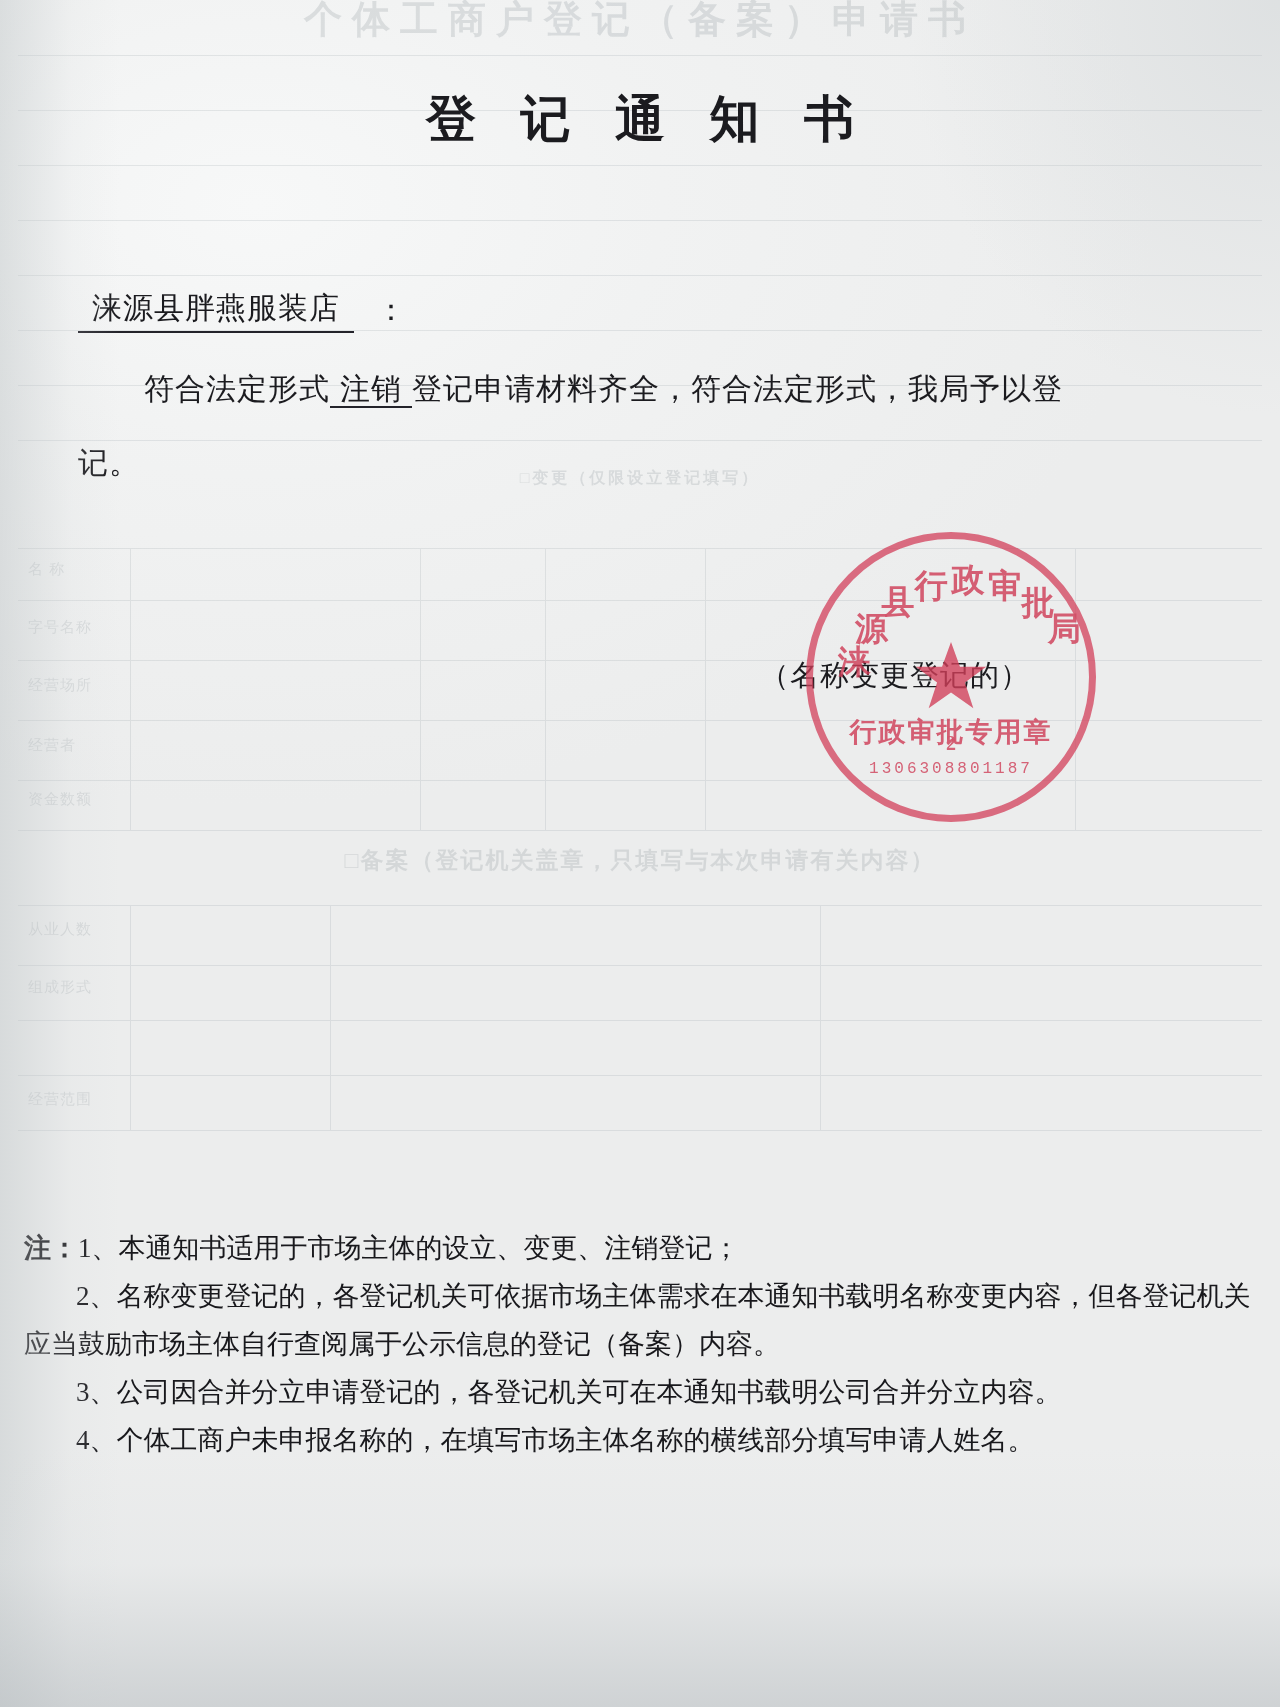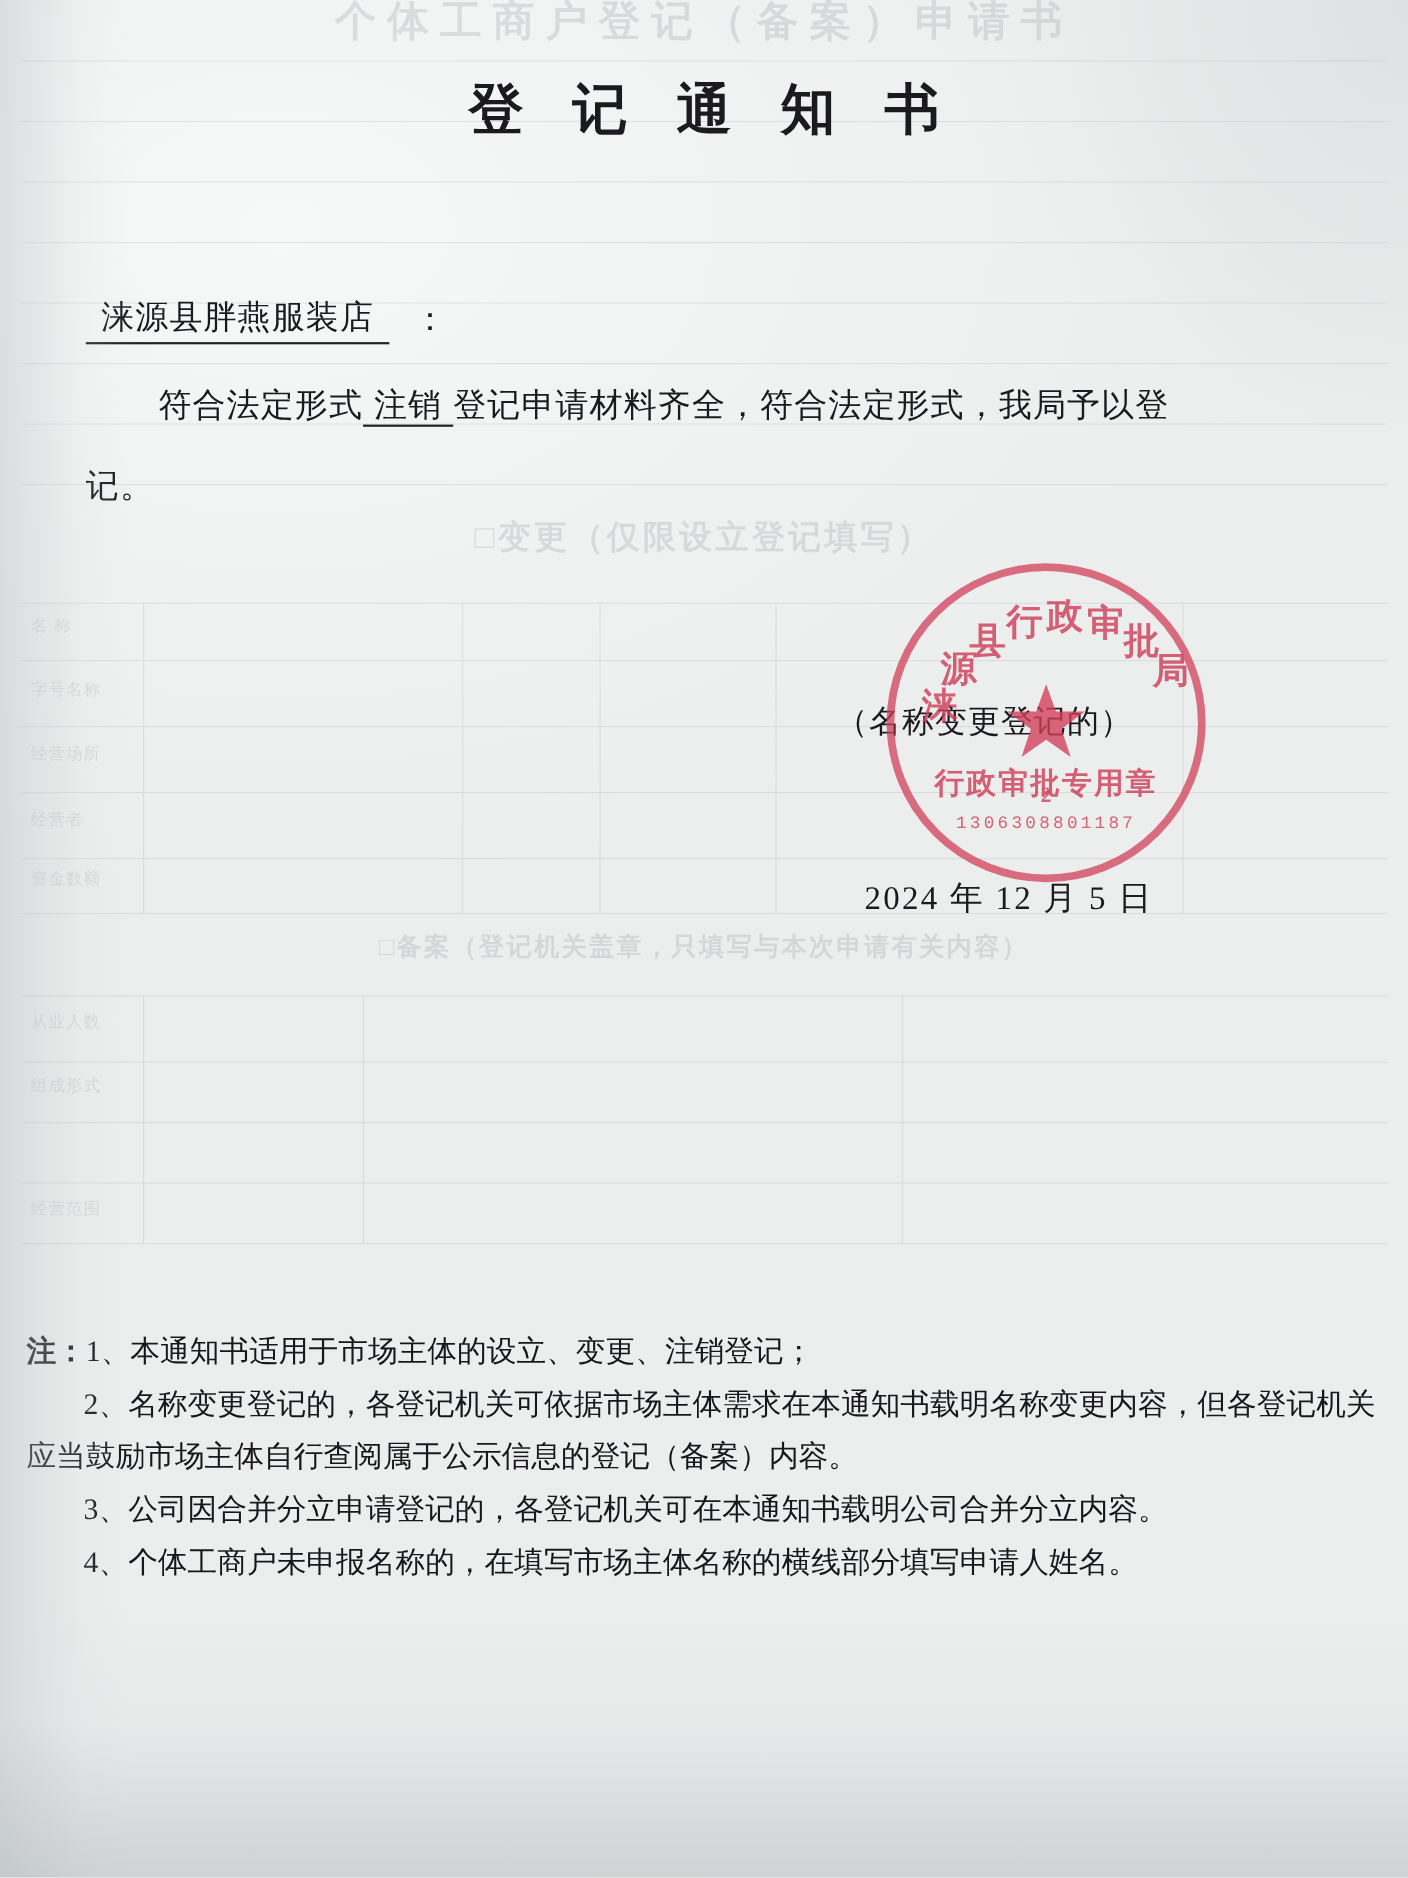--- a/index.html
+++ b/index.html
@@ -56,21 +56,21 @@
     font-size: 38px;
     letter-spacing: 10px;
     font-weight: bold;
     white-space: nowrap;
   }
   .bleed .bl-sub {
     position: absolute;
     top: 468px;
     left: 50%;
     transform: translateX(-50%);
-    font-size: 30px;
+    font-size: 16px;
     letter-spacing: 3px;
     font-weight: bold;
     white-space: nowrap;
   }
   .bleed .bl-sub2 {
     position: absolute;
     top: 845px;
     left: 50%;
     transform: translateX(-50%);
     font-size: 23px;
@@ -95,20 +95,21 @@
     font-size: 15px;
     letter-spacing: 1px;
     white-space: nowrap;
   }
 
   
   .content {
     position: absolute;
     inset: 0;
     color: #1b1b1f;
+    margin-top: 20px;
   }
   .doc-title {
     position: absolute;
     top: 66px;
     left: 0;
     width: 100%;
     text-align: center;
     font-size: 50px;
     font-weight: bold;
     letter-spacing: 16px;
@@ -356,21 +357,20 @@
         <span class="arc-char" style="transform: rotate(62deg) translate(-16px,-118px) rotate(-62deg);">局</span>
       </div>
       <svg class="star" viewBox="0 0 100 100">
         <polygon fill="currentColor" points="50,4 61.8,36.6 96.4,36.6 68.3,57.4 79.4,91 50,70.5 20.6,91 31.7,57.4 3.6,36.6 38.2,36.6"></polygon>
       </svg>
       <div class="num-2">2</div>
       <div class="sub-text">行政审批专用章</div>
       <div class="code-text">1306308801187</div>
     </div>
 
-    <div class="seal-date">2024 年 12 月 5 日</div>
 
     <div class="notes">
       <p class="note-line">
         <span class="lbl">注：</span><span>1、本通知书适用于市场主体的设立、变更、注销登记；</span>
       </p>
       <p class="note-line indent">2、名称变更登记的，各登记机关可依据市场主体需求在本通知书载明名称变更内容，但各登记机关应当鼓励市场主体自行查阅属于公示信息的登记（备案）内容。</p>
       <p class="note-line indent">3、公司因合并分立申请登记的，各登记机关可在本通知书载明公司合并分立内容。</p>
       <p class="note-line indent">4、个体工商户未申报名称的，在填写市场主体名称的横线部分填写申请人姓名。</p>
     </div>
 

